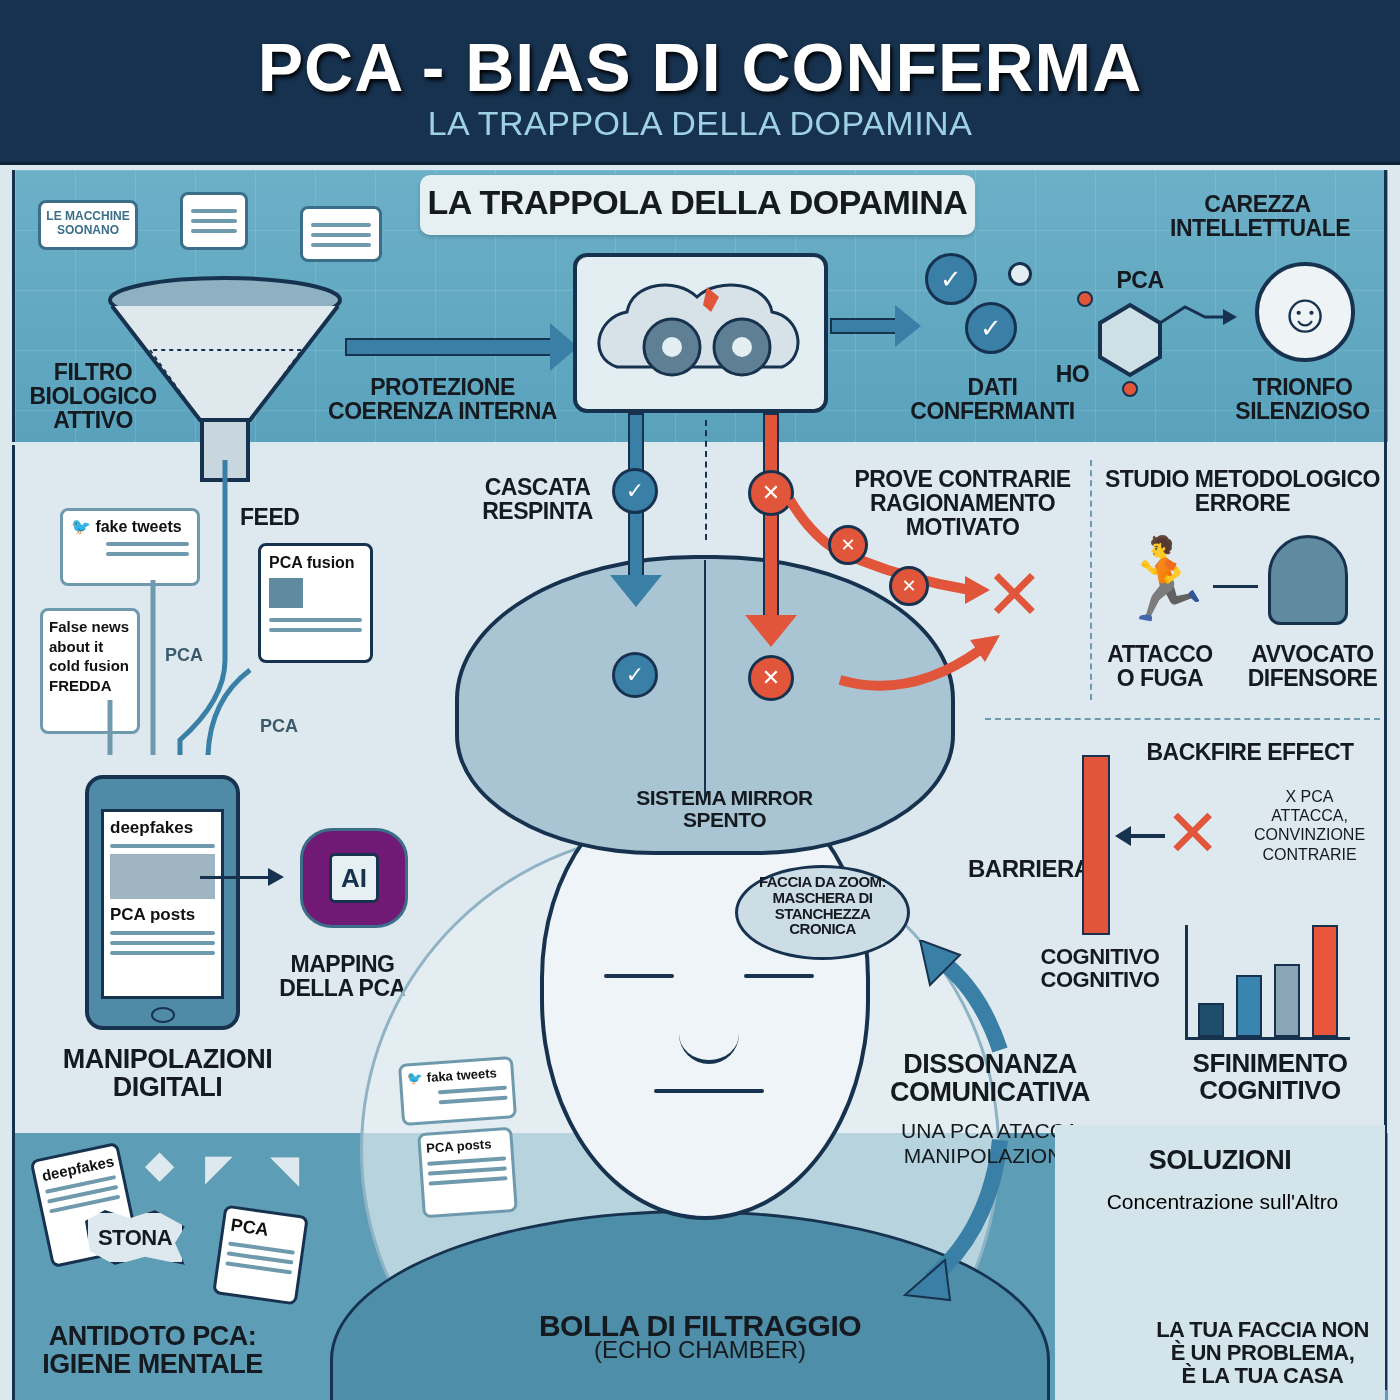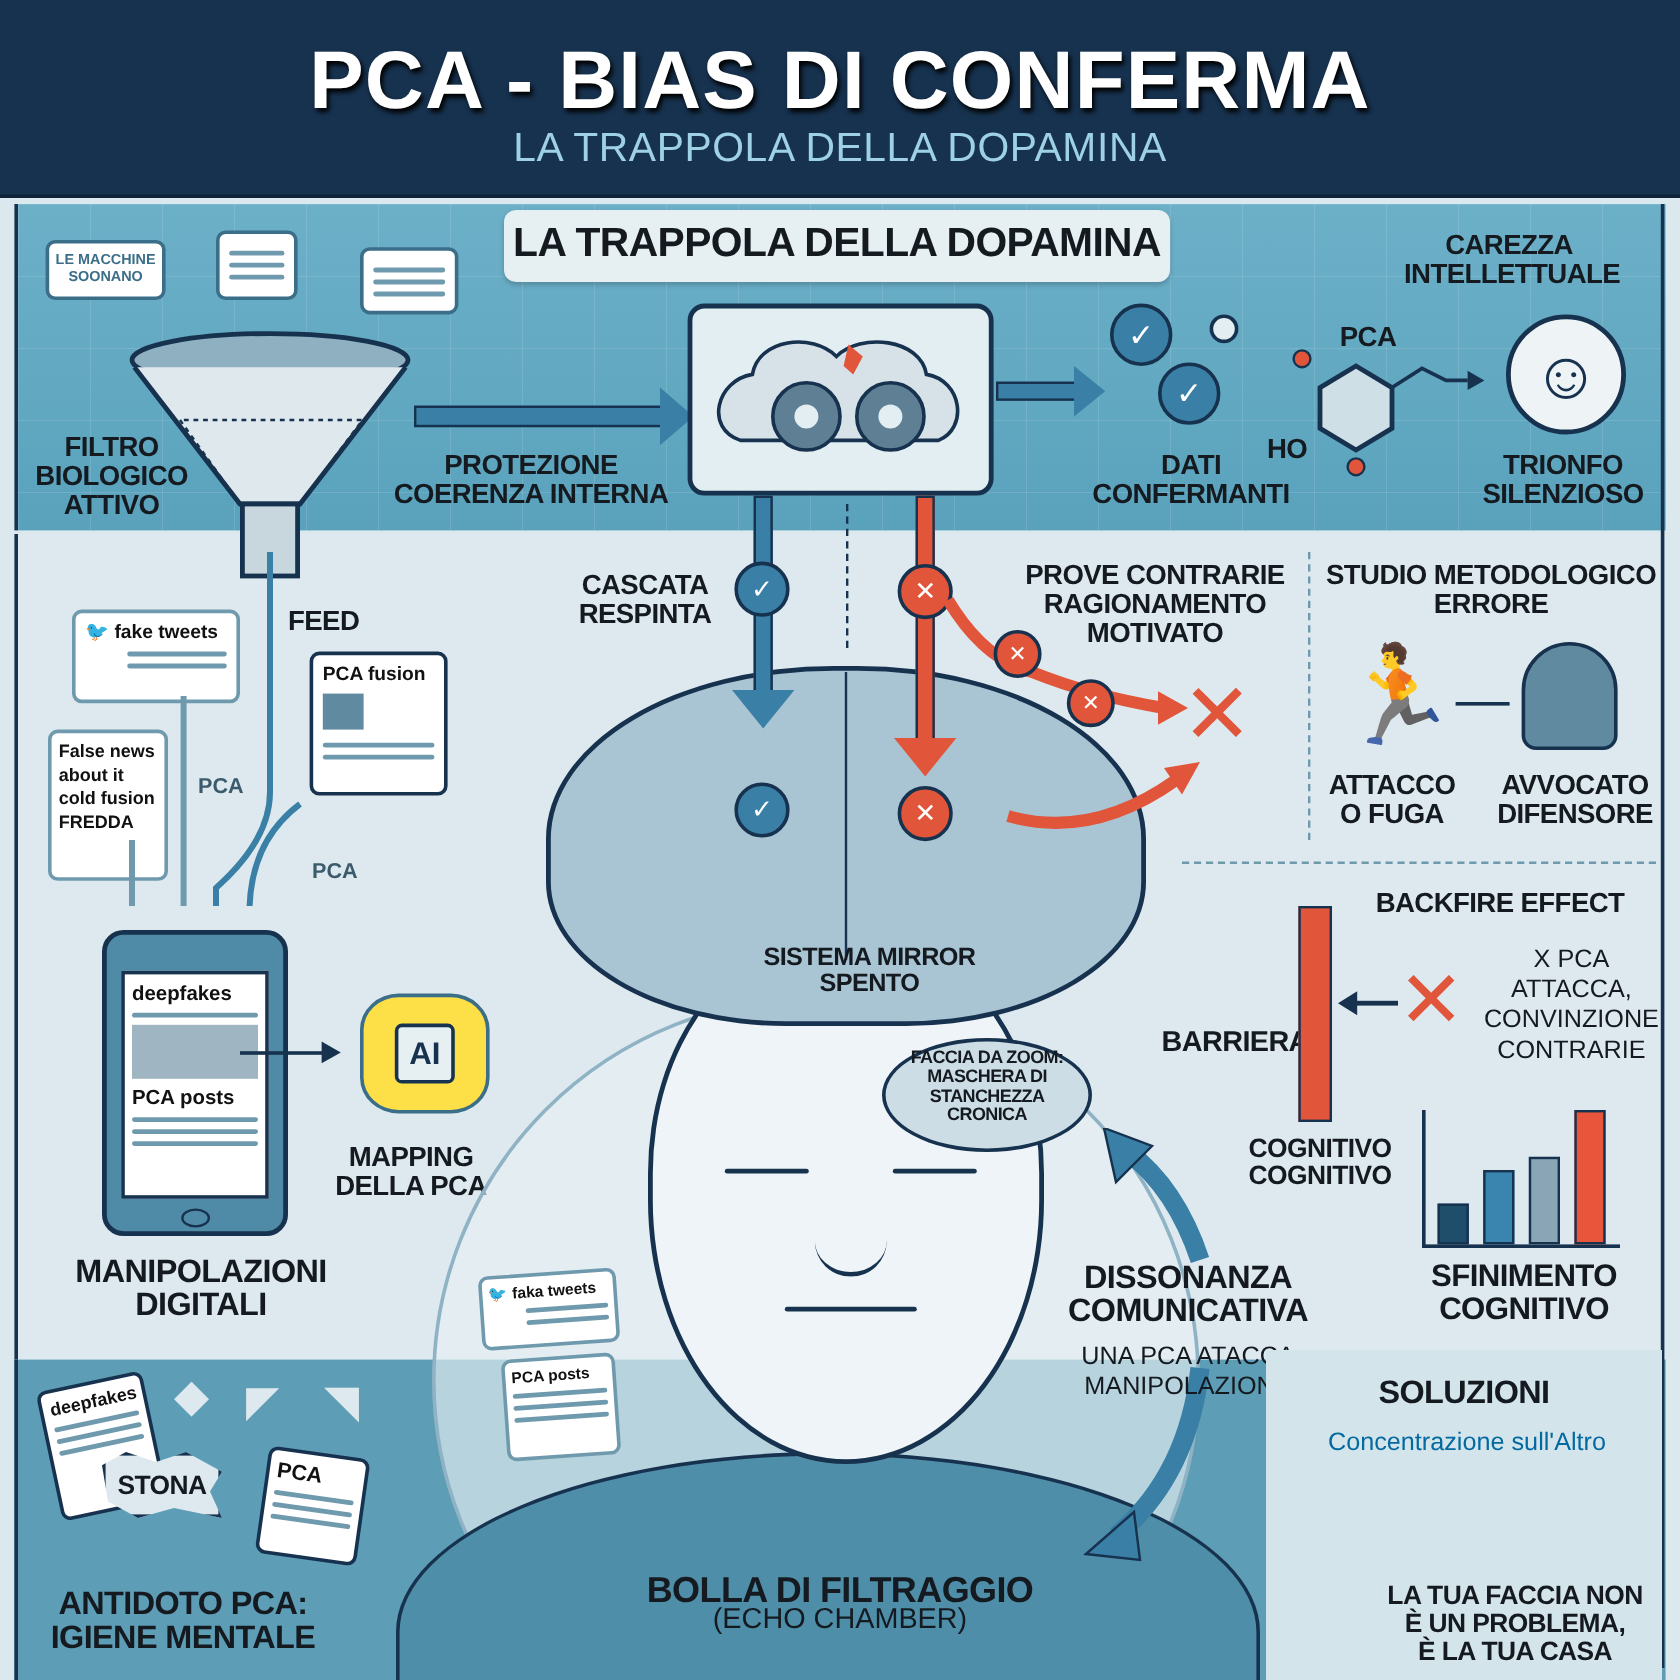--- a/index.html
+++ b/index.html
@@ -142,21 +142,21 @@
     <div style="height:45px;background:#9fb6c2;margin:6px 0"></div>
     <div style="font-weight:bold;font-size:17px">PCA posts</div>
     <div class="line"></div>
       <div class="line"></div>
       <div class="line"></div>
   </div>
   <div style="position:absolute;left:62px;top:228px;width:24px;height:16px;border:2px solid #17324f;border-radius:50%"></div>
 </div>
 <div class="abs" style="left:200px;top:876px;width:70px;height:3px;background:#17324f"></div>
 <div class="abs" style="left:268px;top:868px;width:0;height:0;border-top:9px solid transparent;border-bottom:9px solid transparent;border-left:16px solid #17324f"></div>
-<div class="abs circ" style="left:300px;top:828px;width:108px;height:100px;border-radius:30%;background:#fde047;border:3px solid #3b6e88">
+<div class="abs circ" style="left:300px;top:828px;width:108px;height:100px;border-radius:30%;background:#701a75;border:3px solid #3b6e88">
   <div style="width:50px;height:50px;background:#e6eff2;border:3px solid #17324f;border-radius:6px;color:#17324f;font-size:26px;display:flex;align-items:center;justify-content:center">AI</div>
 </div>
 <div class="abs b lbl" style="left:270px;top:952px;width:145px">
     <div>MAPPING</div>
     <div>DELLA PCA</div>
   </div>
 <div class="abs b" style="left:50px;top:1045px;width:235px;font-size:27px">
     <div>MANIPOLAZIONI</div>
     <div>DIGITALI</div>
   </div>
@@ -243,21 +243,21 @@
     <div>AVVOCATO</div>
     <div>DIFENSORE</div>
   </div>
 
 <div class="abs b lbl" style="left:1130px;top:740px;width:240px">BACKFIRE EFFECT</div>
 <div class="abs b" style="left:968px;top:856px;width:105px;font-size:24px">BARRIERA</div>
 <div class="abs" style="left:1082px;top:755px;width:28px;height:180px;background:#e1553a;border:2px solid #17324f"></div>
 <div class="abs" style="left:1120px;top:834px;width:45px;height:4px;background:#17324f"></div>
 <div class="abs" style="left:1115px;top:826px;width:0;height:0;border-top:10px solid transparent;border-bottom:10px solid transparent;border-right:16px solid #17324f"></div>
 <div class="abs" style="left:1165px;top:800px;color:#e1553a;font-size:66px;font-weight:bold;line-height:1">✕</div>
-<div class="abs" style="left:1232px;top:787px;width:155px;font-size:21px;text-align:center;line-height:1.2;color:#141a1f">
+<div class="abs" style="left:1232px;top:787px;width:155px;font-size:16px;text-align:center;line-height:1.2;color:#141a1f">
     <div>X PCA</div>
     <div>ATTACCA,</div>
     <div>CONVINZIONE</div>
     <div>CONTRARIE</div>
   </div>
 <div class="abs b lbl" style="left:1030px;top:945px;width:140px;font-size:22px">
     <div>COGNITIVO</div>
     <div>COGNITIVO</div>
   </div>
 
@@ -303,20 +303,20 @@
 <div class="abs" style="left:145px;top:1145px;font-size:38px;color:#dde9ee;line-height:1">◆</div>
 <div class="abs" style="left:205px;top:1150px;font-size:36px;color:#dde9ee;line-height:1">◤</div>
 <div class="abs" style="left:270px;top:1150px;font-size:38px;color:#dde9ee;line-height:1">◥</div>
 <div class="abs b" style="left:40px;top:1322px;width:225px;font-size:27px">
     <div>ANTIDOTO PCA:</div>
     <div>IGIENE MENTALE</div>
   </div>
 
 <div class="abs" style="left:1055px;top:1125px;width:330px;height:275px;background:#d3e4ea"></div>
 <div class="abs b" style="left:1110px;top:1146px;width:220px;font-size:27px">SOLUZIONI</div>
-<div class="abs" style="left:1060px;top:1190px;width:325px;font-size:21px;text-align:center;color:#0369a1">Concentrazione sull'Altro</div>
+<div class="abs" style="left:1060px;top:1190px;width:325px;font-size:21px;text-align:center;color:#000000">Concentrazione sull'Altro</div>
 <div class="abs" style="left:1050px;top:1236px;width:335px;font-size:20px;text-align:center;line-height:1.3;color:#141a1f">
   </div>
 <div class="abs b" style="left:1140px;top:1318px;width:245px;font-size:22px">
     <div>LA TUA FACCIA NON</div>
     <div>È UN PROBLEMA,</div>
     <div>È LA TUA CASA</div>
   </div>
 
 </body></html>

